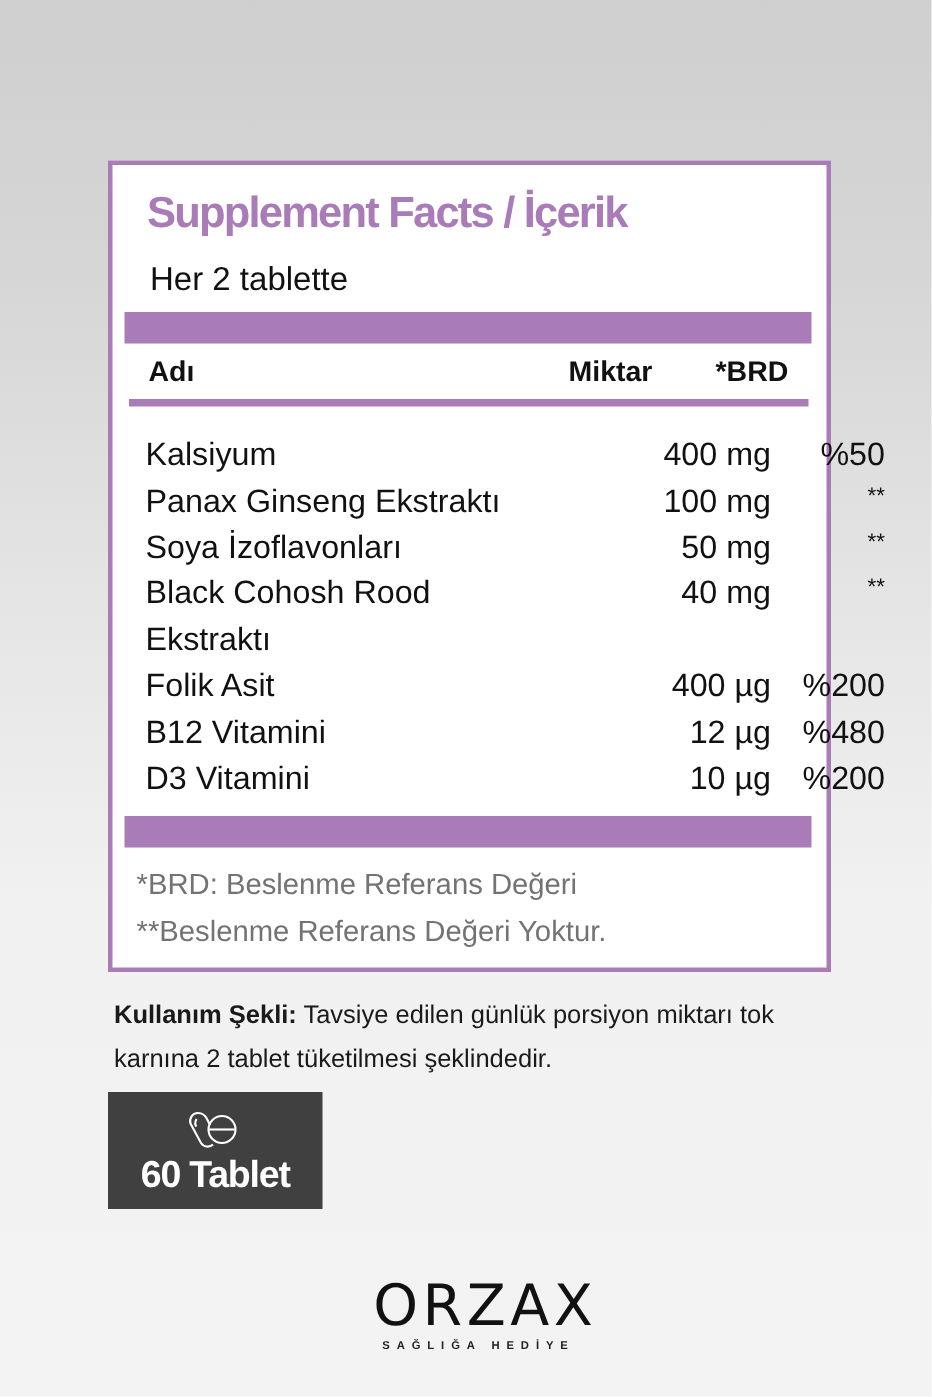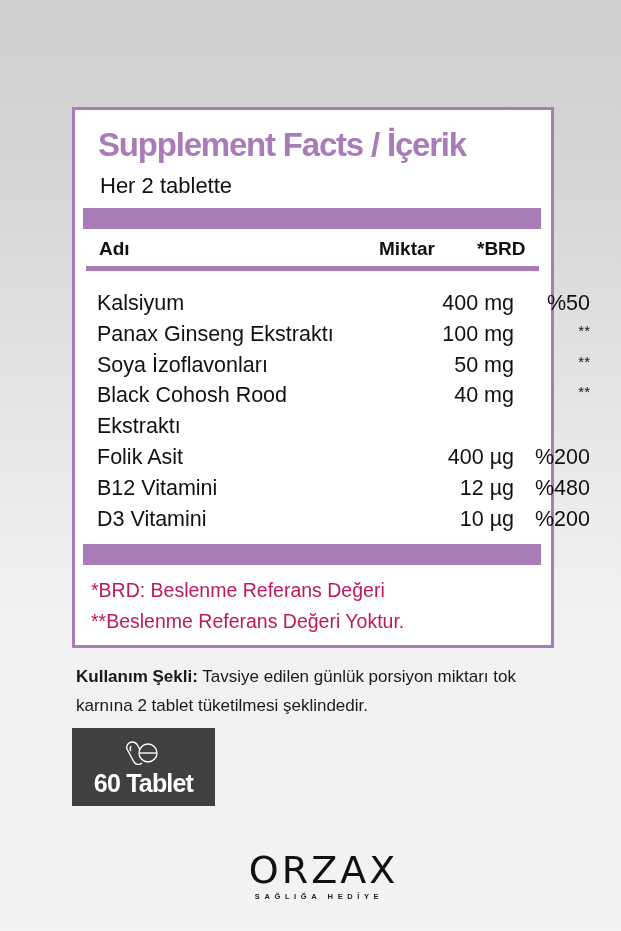--- a/index.html
+++ b/index.html
@@ -1,37 +1,37 @@
 <!DOCTYPE html>
 <html><head>
 <meta charset="utf-8">
 <style>
   html,body{margin:0;padding:0;}
   body{width:621px;height:931px;overflow:hidden;position:relative;
     background:linear-gradient(180deg,#cfcfcf 0%,#d6d6d6 20%,#e6e6e6 45%,#f1f1f1 65%,#f3f3f3 100%);
     font-family:"Liberation Sans",sans-serif;color:#111;}
   .facts-box{position:absolute;left:72px;top:107px;width:476px;height:535px;
     border:3px solid #a97cb7;background:#fff;}
-  .title{position:absolute;left:23px;top:16px;font-size:33px;font-weight:bold;color:#a97cb7;letter-spacing:-1.2px;white-space:nowrap;}
+  .title{position:absolute;left:23px;top:16px;font-size:29px;font-weight:bold;color:#a97cb7;letter-spacing:-1.2px;white-space:nowrap;}
   .subtitle{position:absolute;left:25px;top:63px;font-size:22px;color:#111;white-space:nowrap;}
   .bar{position:absolute;left:8px;width:458px;background:#a97cb7;}
   .bar.top{top:98px;height:21px;}
   .bar.bottom{top:434px;height:21px;}
   .divider{position:absolute;left:11px;width:453px;top:156px;height:5px;background:#a97cb7;}
   .col-head{position:absolute;top:128px;font-size:19px;font-weight:bold;color:#111;white-space:nowrap;}
   .h-name{left:24px;}
   .h-amount{left:304px;}
   .h-brd{left:402px;}
   .rows{position:absolute;left:0;top:178px;width:527px;}
   .row{position:relative;height:30.8px;font-size:21.5px;line-height:30.8px;white-space:nowrap;}
   .row .n{position:absolute;left:22px;}
   .row .a{position:absolute;right:88px;text-align:left;margin-left:48px;}
   .row .b{position:absolute;right:12px;text-align:right;}
   .row .b.star{font-size:15px;line-height:24px;}
-  .notes{position:absolute;left:16px;top:465px;font-size:19.5px;line-height:31px;color:#be185d;white-space:nowrap;}
+  .notes{position:absolute;left:16px;top:465px;font-size:19.5px;line-height:31px;color:#737373;white-space:nowrap;}
   .usage{position:absolute;left:76px;top:662px;width:480px;font-size:17px;line-height:29px;color:#1a1a1a;}
   .usage b{font-weight:bold;}
   .badge{position:absolute;left:72px;top:728px;width:143px;height:78px;background:#404040;color:#fff;text-align:center;}
   .badge .ico{position:absolute;left:52px;top:10px;width:40px;height:30px;}
   .badge .lbl{position:absolute;left:0;right:0;top:41px;font-size:25px;font-weight:bold;letter-spacing:-0.8px;}
   .logo{position:absolute;left:0;right:0;top:850px;text-align:center;}
   .logo .word{font-size:38px;letter-spacing:3px;color:#111;font-family:"DejaVu Sans",sans-serif;font-weight:normal;line-height:40px;padding-left:26px;}
   .logo .tag{font-size:7.5px;letter-spacing:4.6px;color:#222;font-weight:bold;margin-top:2px;padding-left:17px;}
 </style>
 </head>

